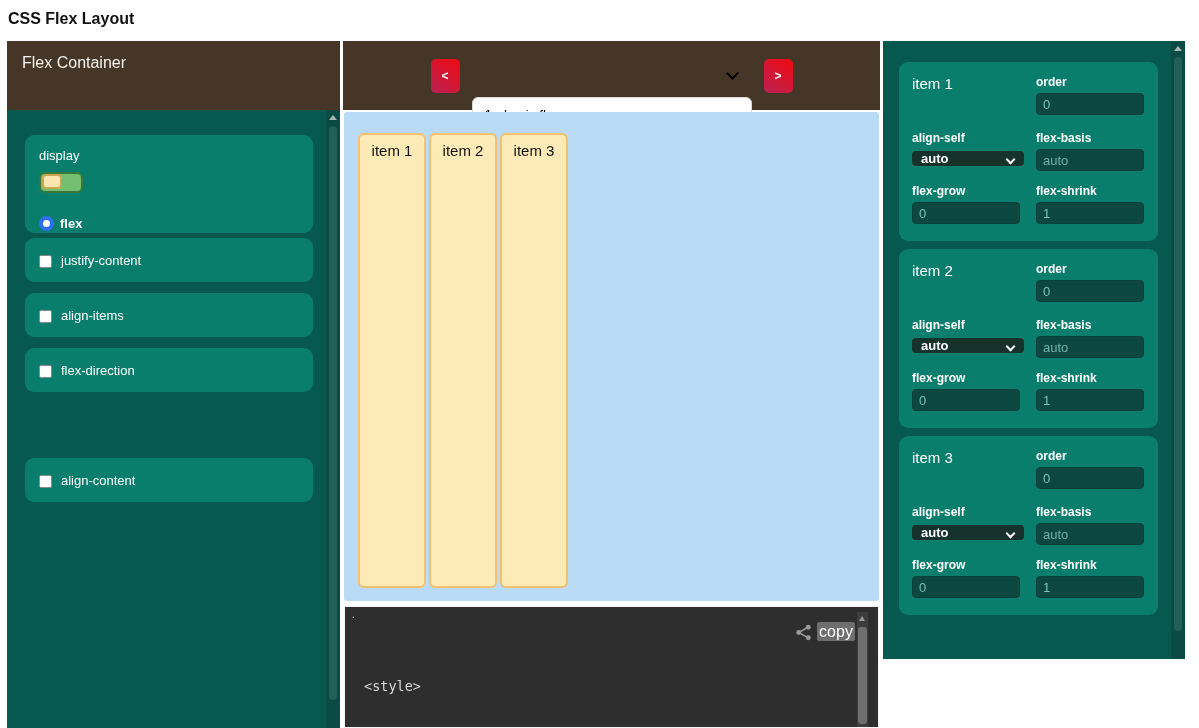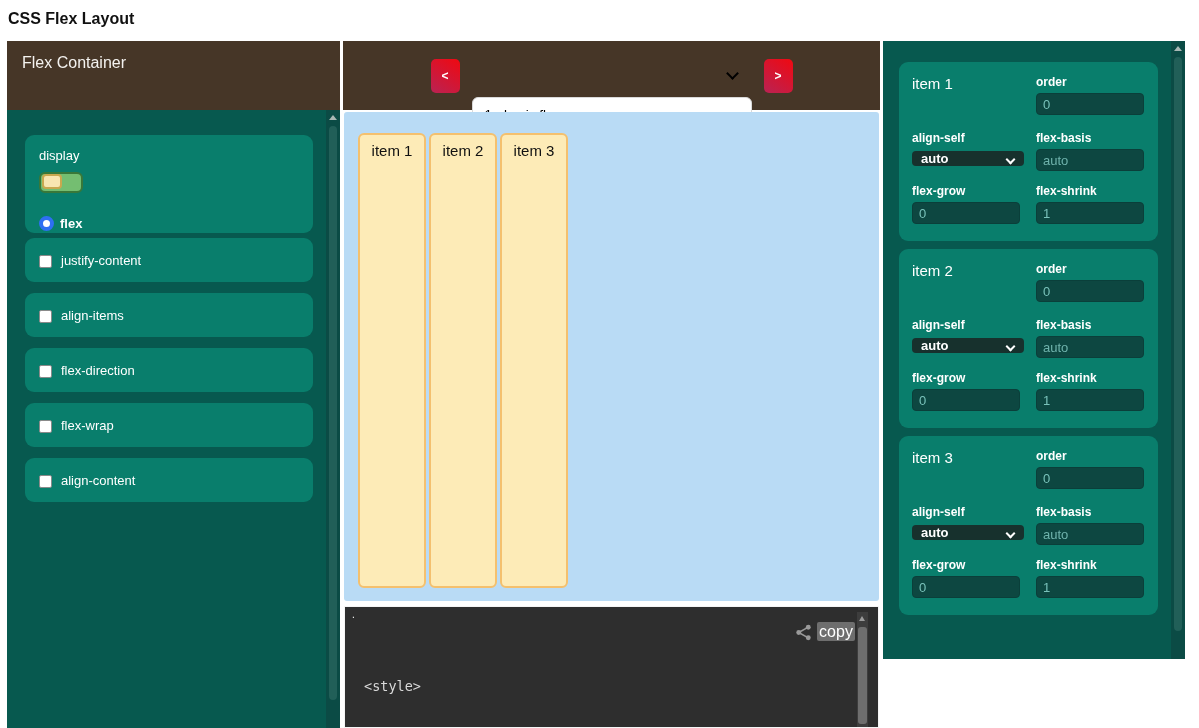--- a/index.html
+++ b/index.html
@@ -200,24 +200,20 @@
       <span class="checkbox"></span>
       <span class="card-label">justify-content</span>
     </div>
     <div class="card prop-card" style="top:183px">
       <span class="checkbox"></span>
       <span class="card-label">align-items</span>
     </div>
     <div class="card prop-card" style="top:238px">
       <span class="checkbox"></span>
       <span class="card-label">flex-direction</span>
-    </div>
-    <div class="card prop-card" style="top:293px">
-      <span class="checkbox"></span>
-      <span class="card-label">flex-wrap</span>
     </div>
     <div class="card prop-card" style="top:348px">
       <span class="checkbox"></span>
       <span class="card-label">align-content</span>
     </div>
 
     <div class="t-scroll">
       <div class="sc-arrow"></div>
       <div class="sc-thumb"></div>
     </div>

